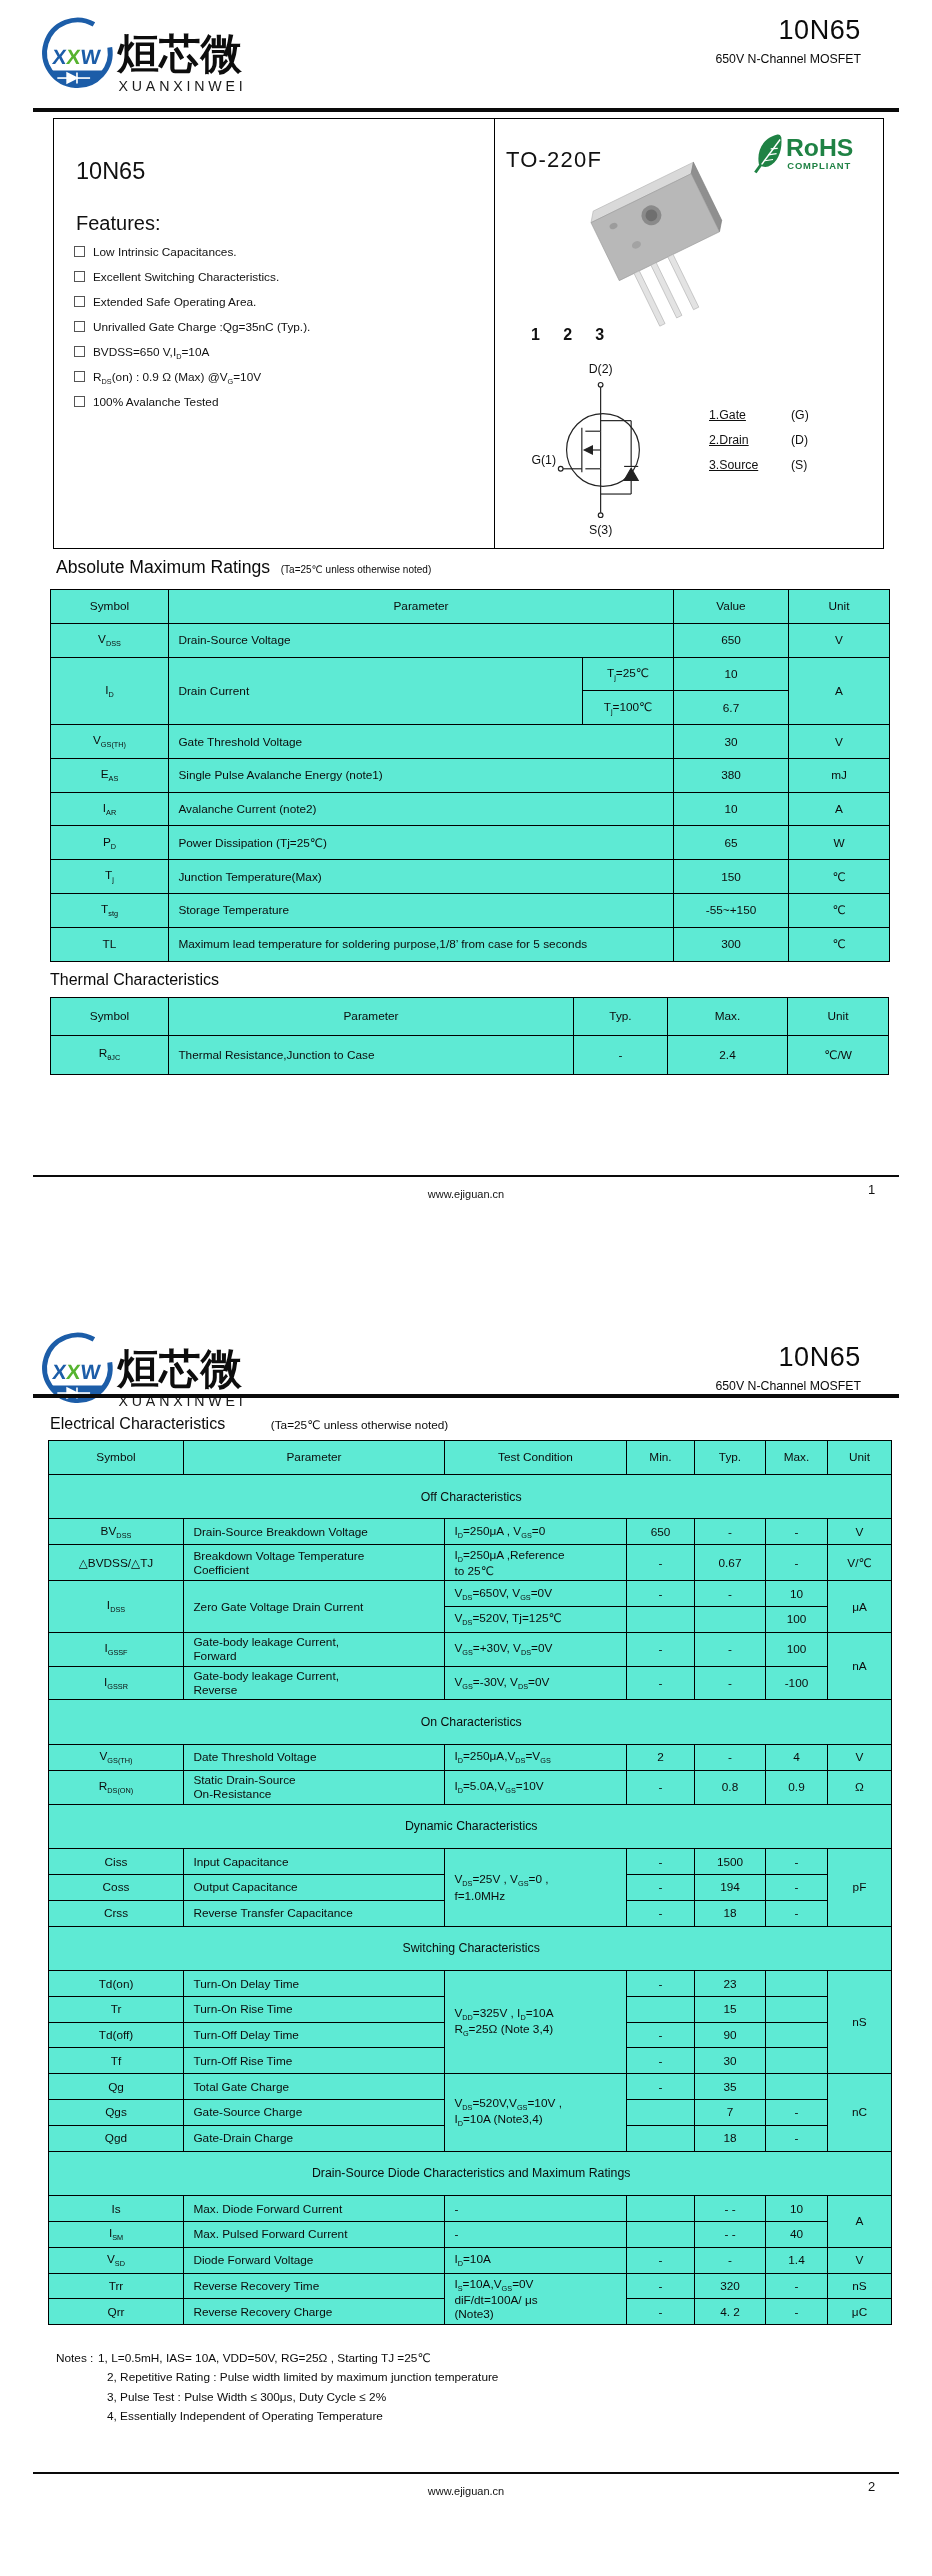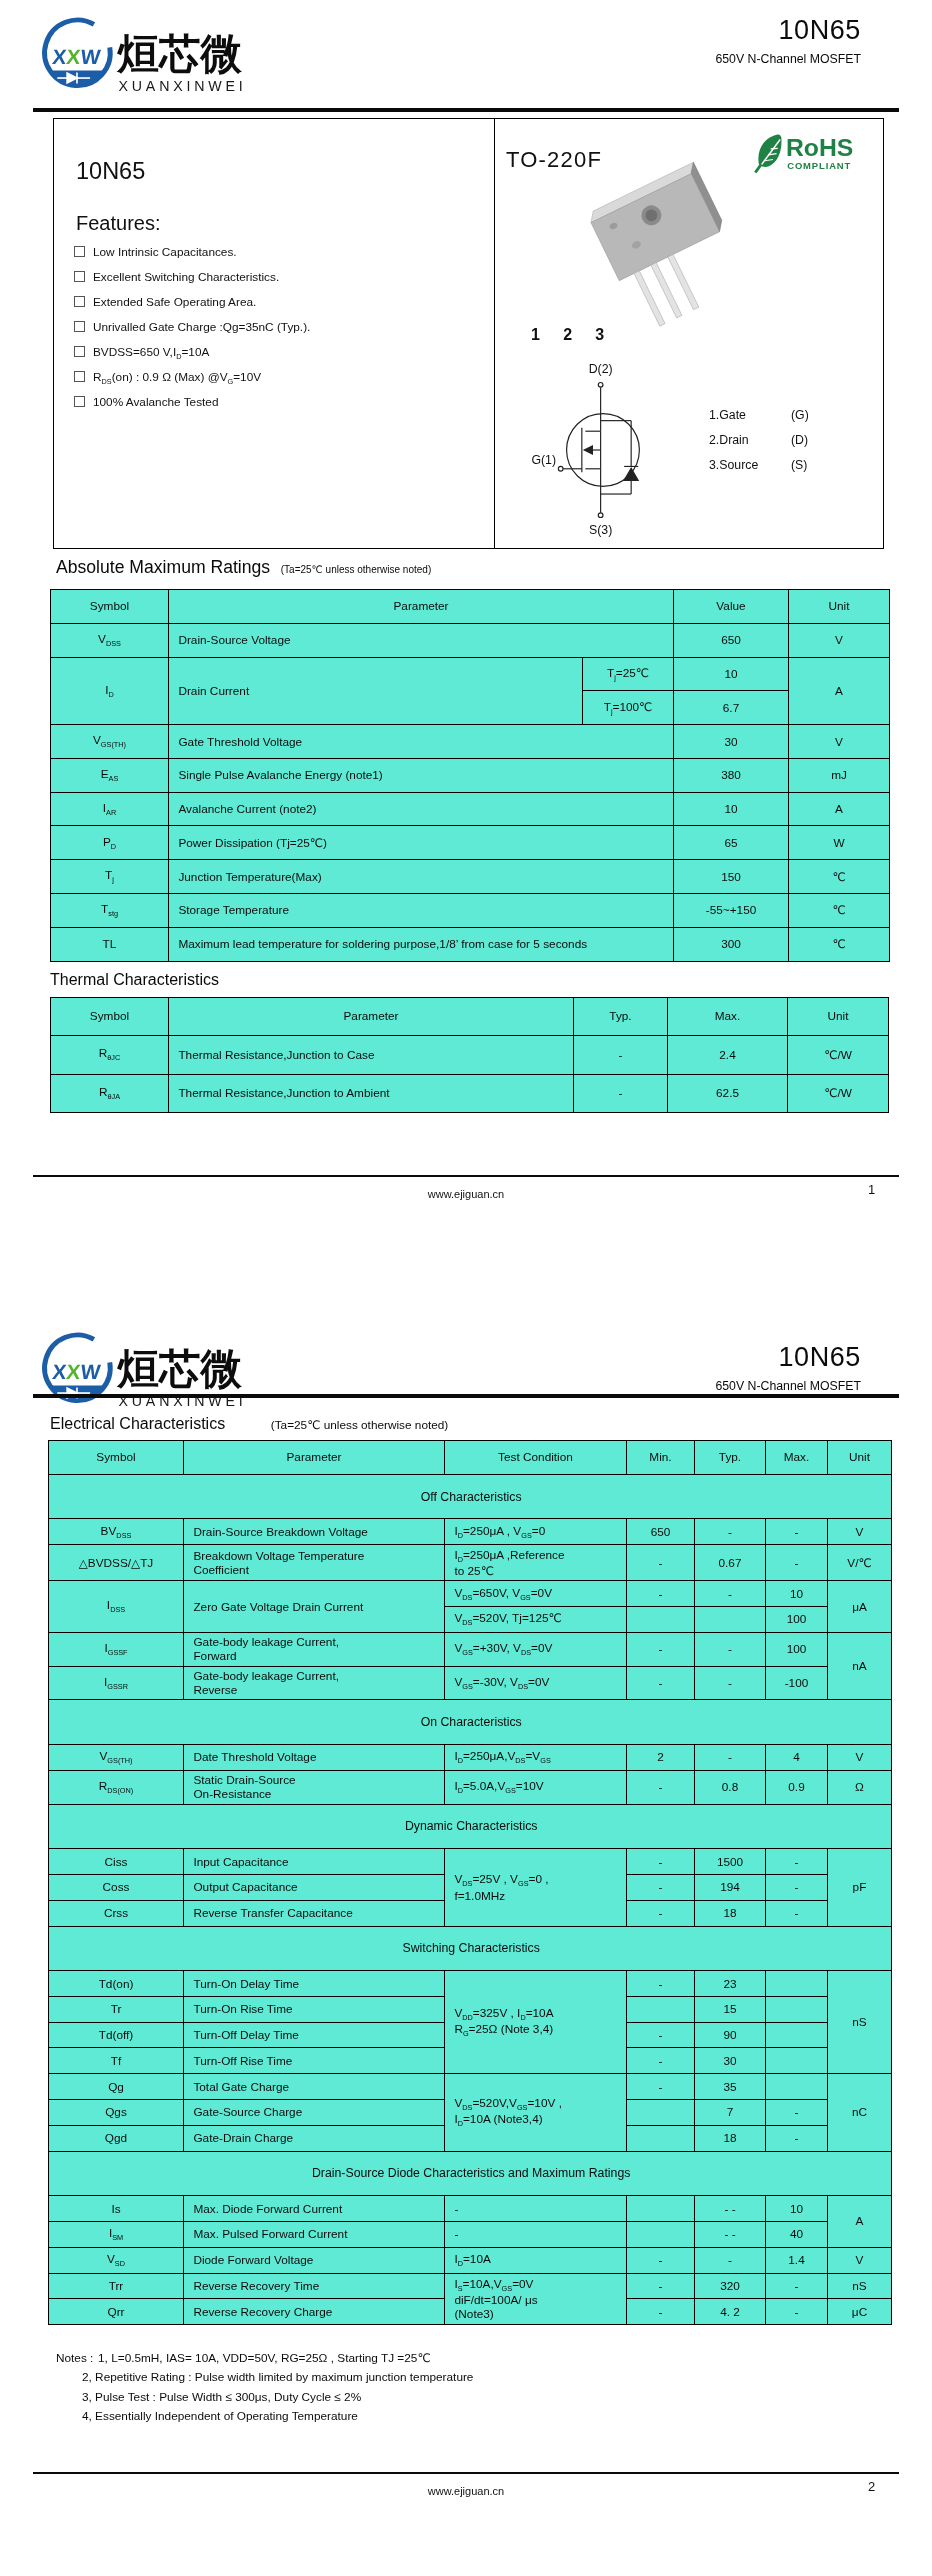--- a/index.html
+++ b/index.html
@@ -22,21 +22,21 @@
   .features-list{position:absolute;left:20px;top:126px;list-style:none;margin:0;padding:0;}
   .features-list li{display:flex;align-items:flex-start;height:25px;font-size:11.8px;}
   .features-list .cb{flex:0 0 auto;width:8.8px;height:8.8px;border:1.2px solid #555;margin:1.2px 8.2px 0 0;background:#fff;}
   .pkg-title{position:absolute;left:452px;top:28px;width:329px;text-align:left;font-size:22px;letter-spacing:1.2px;}
   .rohs-logo{position:absolute;left:699px;top:10.6px;width:112px;height:52px;}
   .pkg-img{position:absolute;left:464px;top:69px;width:223px;height:142px;overflow:visible;}
   .pin-numbers{position:absolute;left:477px;top:207px;font-size:16px;font-weight:bold;letter-spacing:9.4px;}
   .mos-sym{position:absolute;left:429px;top:240px;width:247px;height:182px;overflow:visible;}
   .pin-legend{position:absolute;left:655px;top:289px;}
   .pin-legend .row{display:flex;height:25px;font-size:12.3px;}
-  .pin-legend .nm{width:82px;}
+  .pin-legend .nm{width:82px;text-decoration:underline;}
   .svg-label{font-family:"Liberation Sans","DejaVu Sans",sans-serif;font-size:21px;fill:#111;}
 
   
   .sec-head{position:absolute;display:flex;align-items:baseline;gap:10.6px;}
   .sec-head .t1{font-size:17.6px;color:#0a0a0a;}
   .sec-head .t2{font-size:10px;color:#0a0a0a;}
   .sec-head .t1.smaller{font-size:16px;}
   .sec-head .t2.larger{font-size:11.8px;}
 
   
@@ -56,21 +56,21 @@
   #elec-table td{height:20px;}
 
   
   .foot-rule{position:absolute;left:33px;width:866px;height:2.4px;background:#0a0a0a;}
   .foot-url{position:absolute;left:33px;width:866px;text-align:center;font-size:11px;}
   .foot-page{position:absolute;left:868px;font-size:13px;}
 
   
   .notes{position:absolute;left:56px;font-size:11.8px;line-height:19.4px;color:#0c0c0c;}
   .notes .first{display:flex;gap:4.7px;}
-  .notes .indent{margin-left:26px;}
+  .notes .indent{margin-left:51px;}
 </style>
 </head>
 <body>
 
 <div class="page">
 
   <svg class="brand-logo" viewBox="0 0 430 160" overflow="visible">
     <path d="M95,26 A60 60 0 1 0 124,68" fill="none" stroke="#1c5da8" stroke-width="9"></path>
     <path d="M14.2,110 A60,60 0 0 0 115.8,110 Z" fill="#1c5da8"></path>
     <g stroke="#fff" stroke-width="3" fill="#fff">
@@ -308,27 +308,20 @@
         </tr>
       </thead>
       <tbody>
         <tr>
           <td>R<sub>θJC</sub></td>
           <td class="al">Thermal Resistance,Junction to Case</td>
           <td>-</td>
           <td>2.4</td>
           <td>℃/W</td>
         </tr>
-        <tr>
-          <td>R<sub>θJA</sub></td>
-          <td class="al">Thermal Resistance,Junction to Ambient</td>
-          <td>-</td>
-          <td>62.5</td>
-          <td>℃/W</td>
-        </tr>
       </tbody>
     </table>
 
   <div class="foot-rule" style="top:1175px"></div>
   <div class="foot-url" style="top:1188px">www.ejiguan.cn</div>
   <div class="foot-page" style="top:1182px">1</div>
 </div>
 
 <div class="page">
 

